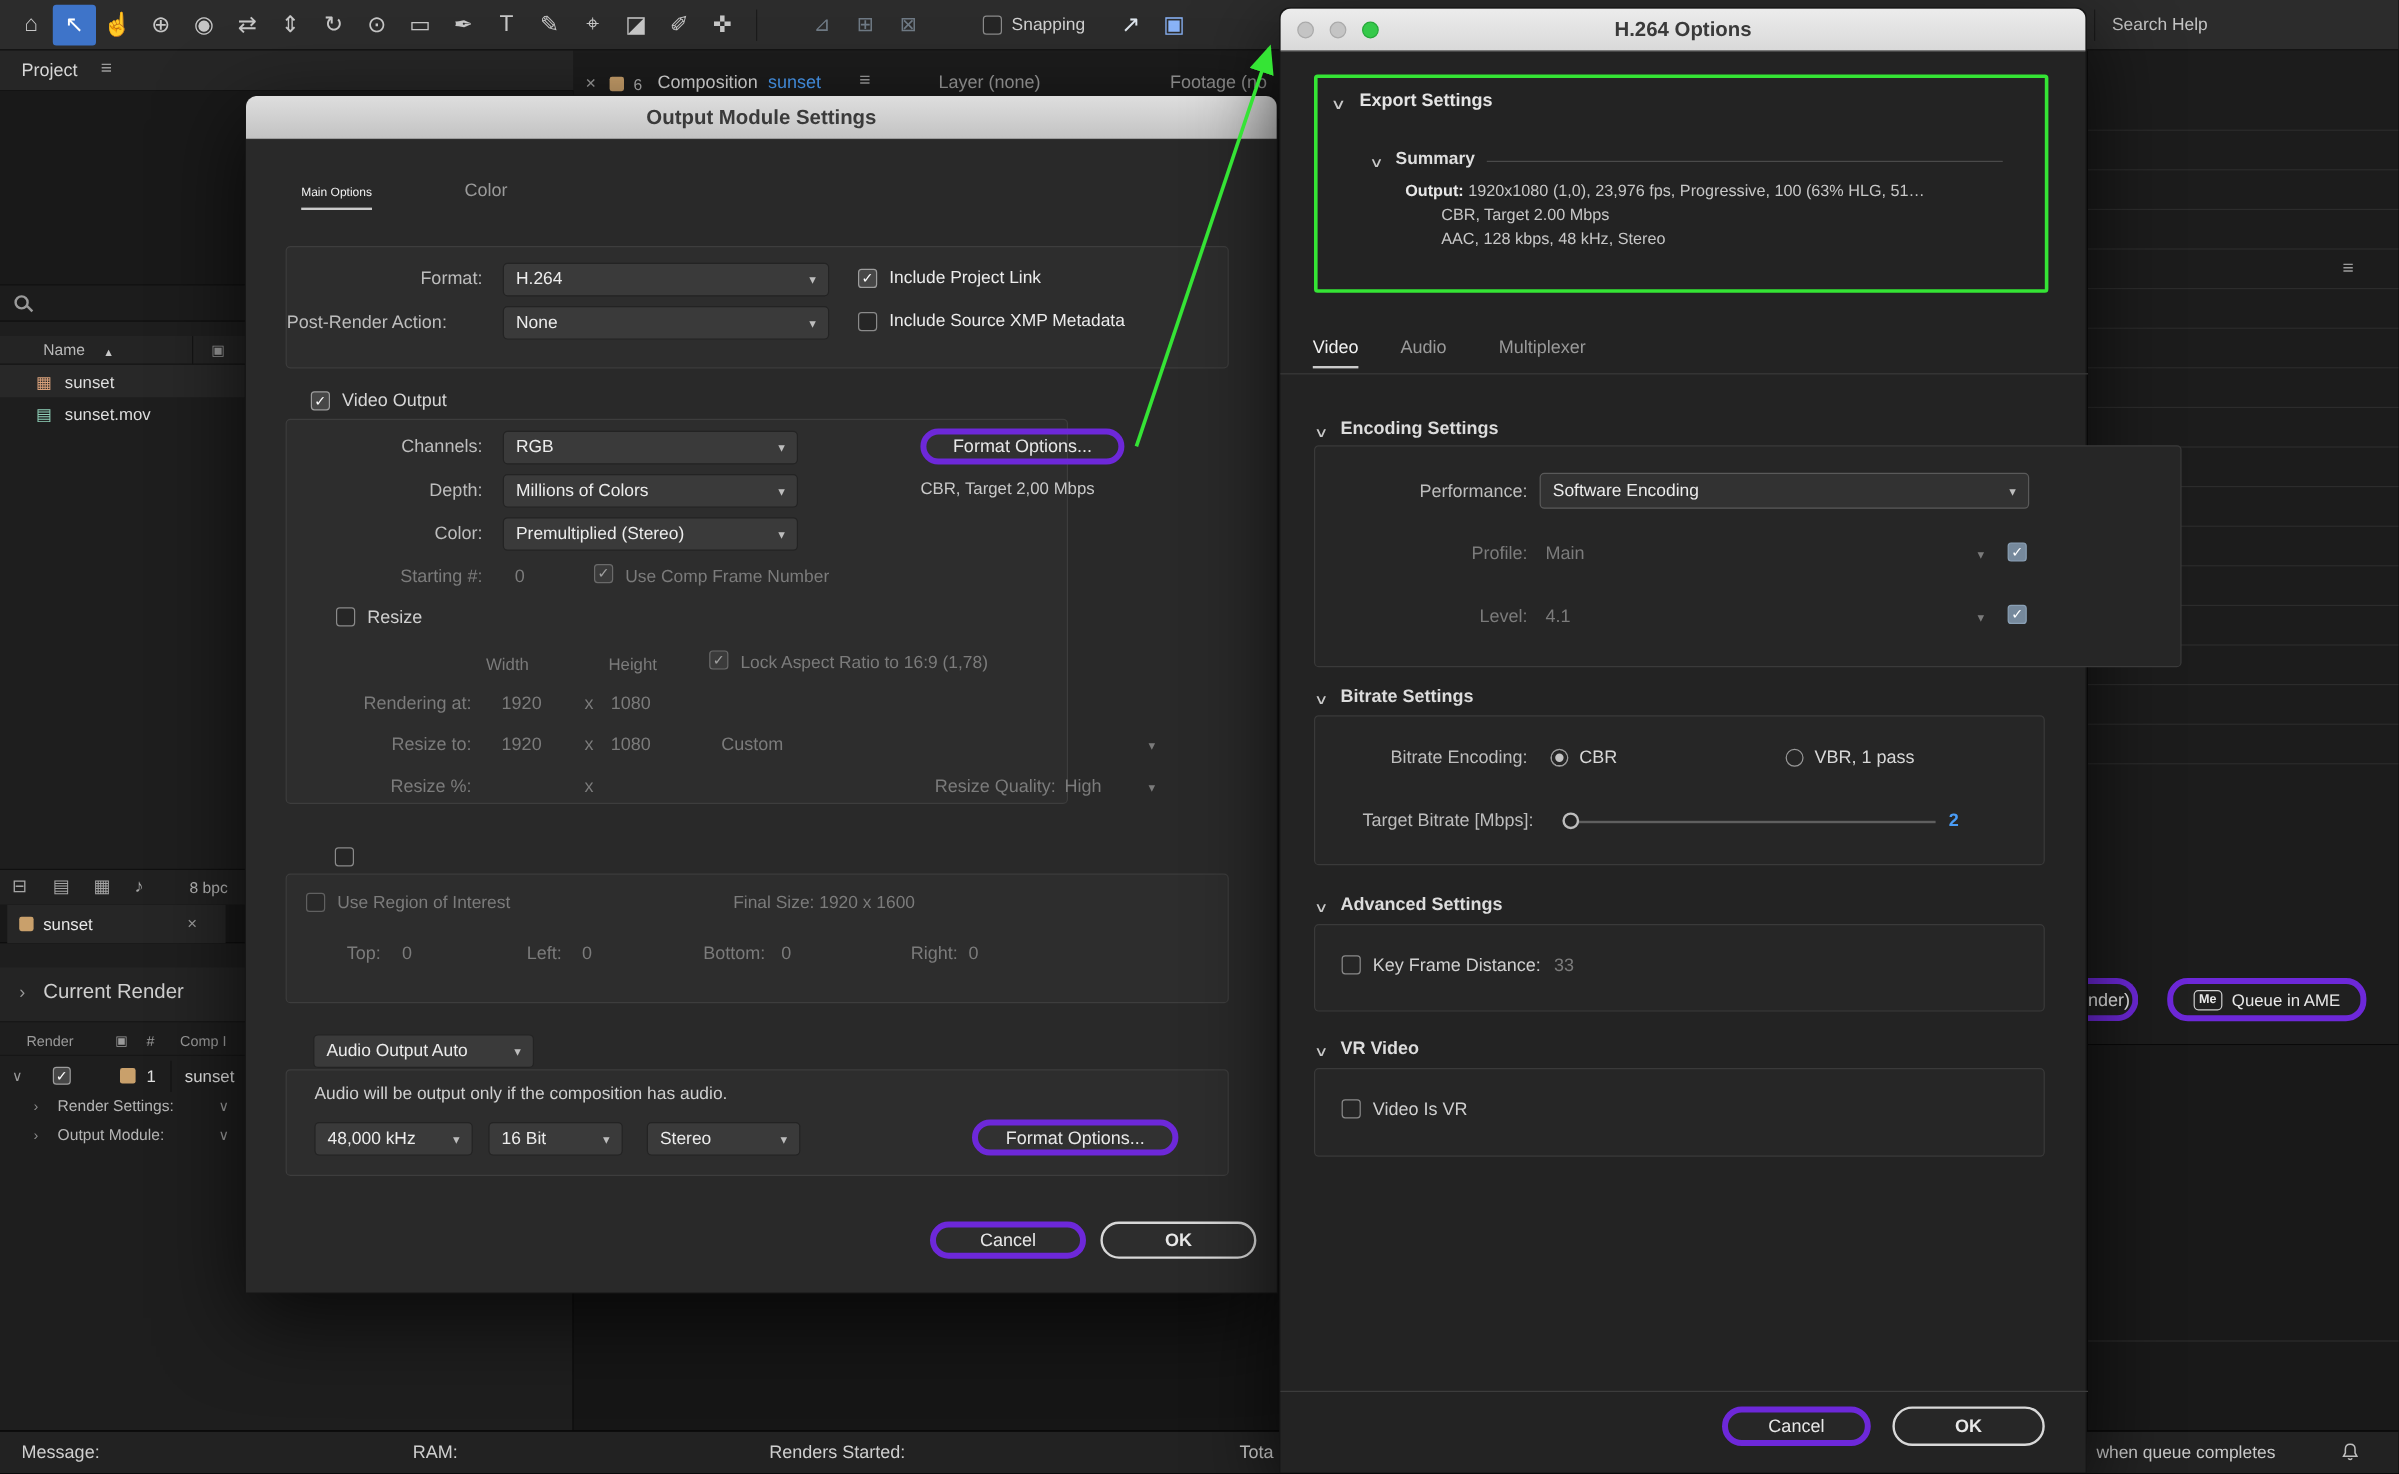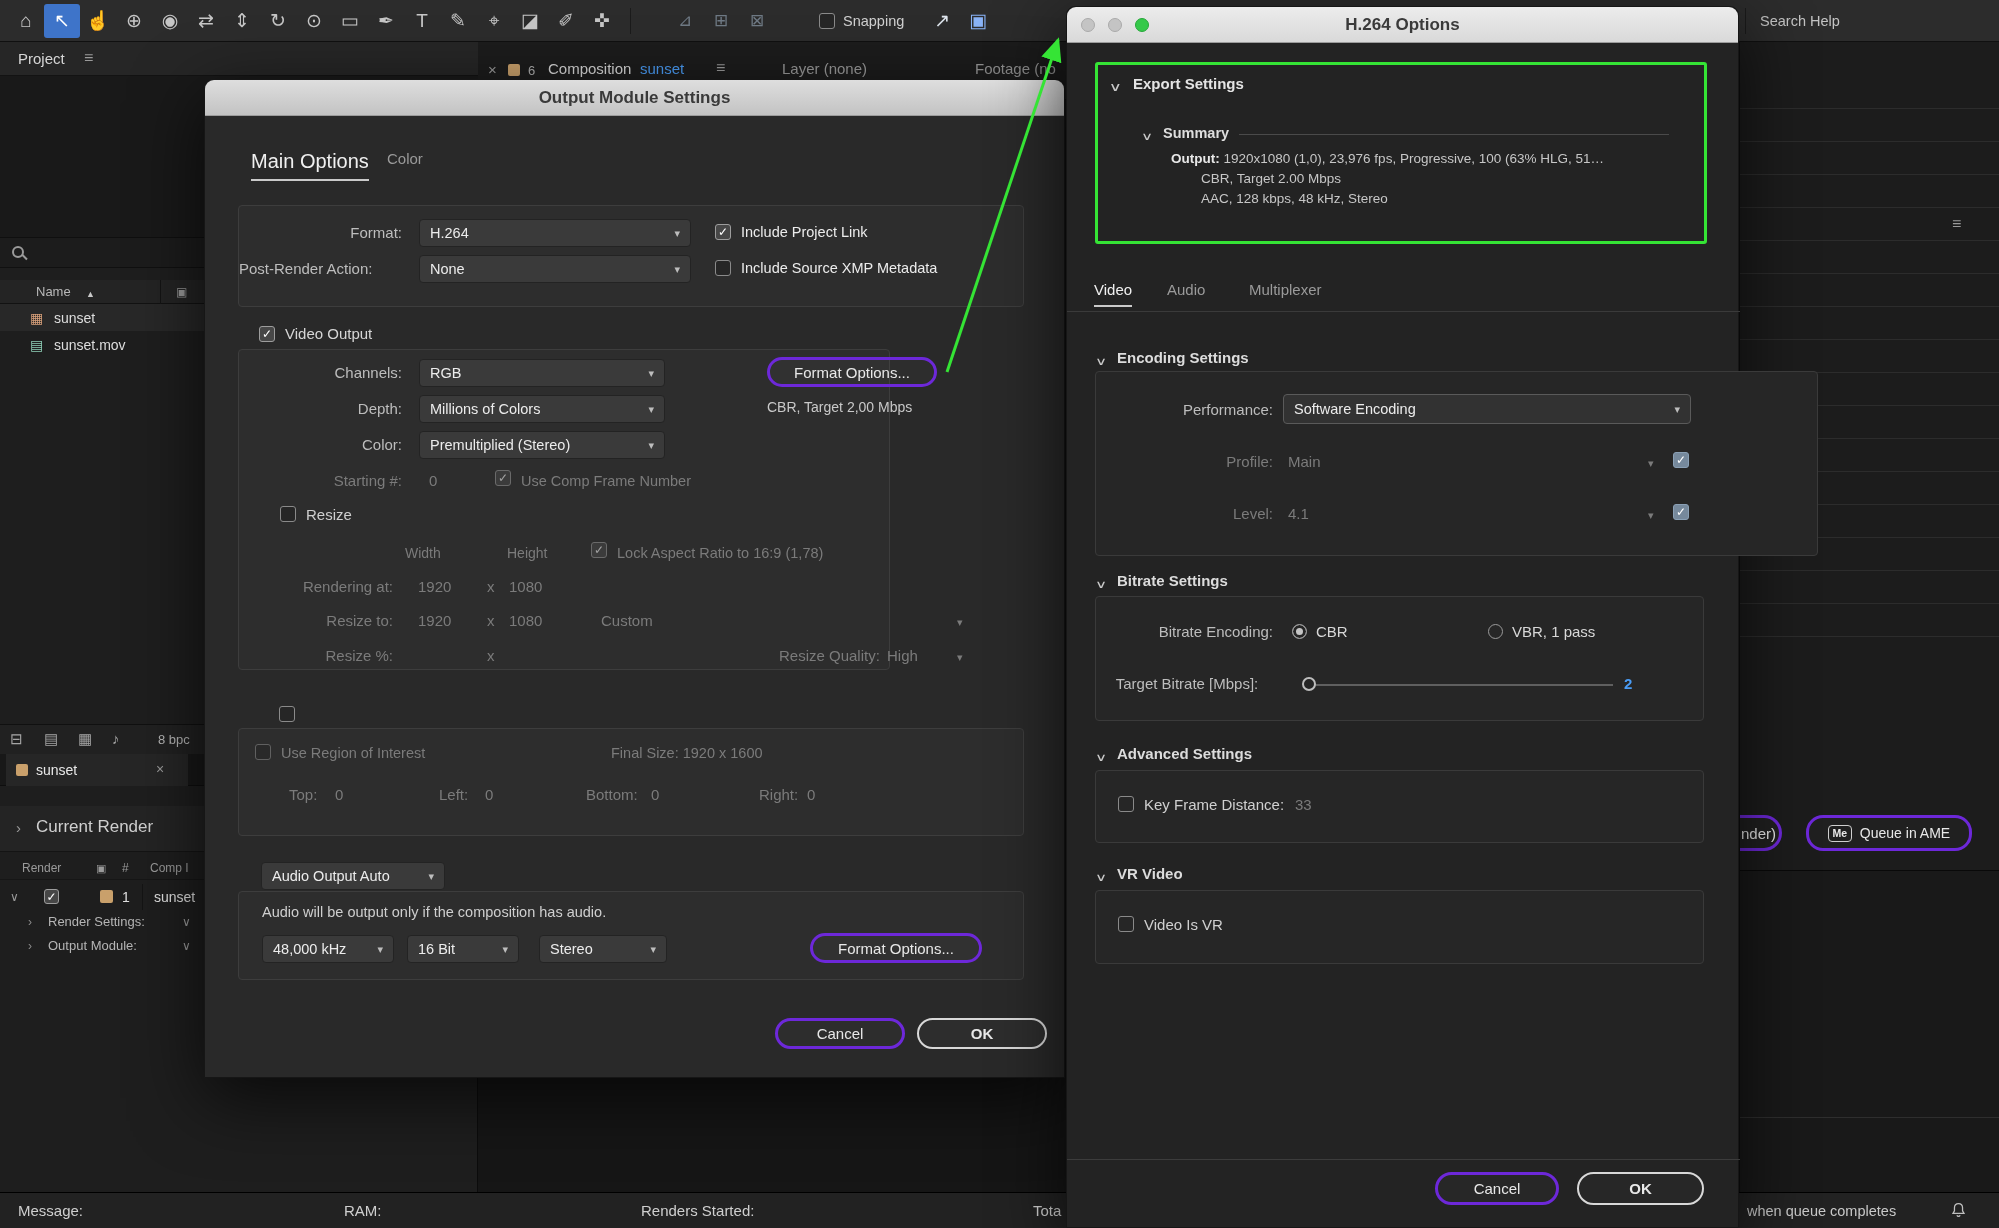--- a/index.html
+++ b/index.html
@@ -20,21 +20,21 @@
   .vdiv{width:1px;height:26px;background:#1b1b1b;margin:0 10px;flex:none}
   
   .dd{position:absolute;display:flex;align-items:center;justify-content:space-between;background:#3a3a3a;border:1px solid #232323;border-radius:4px;height:28px;padding:0 10px;color:#ececec;font-size:14.5px}
   .dd .chev{font-size:11px;color:#bdbdbd;margin-left:8px}
   .cb{position:absolute;width:16px;height:16px;border:1px solid #8a8a8a;border-radius:3px;display:flex;align-items:center;justify-content:center;background:#262626;color:#fff;font-size:12px}
   .cb.on{background:#474747;border-color:#9d9d9d}
   .cb.dimmed{opacity:.55}
   .cb.blue{background:#76899c;border-color:#8aa0b5}
   .radio{position:absolute;width:15px;height:15px;border:1.5px solid #9a9a9a;border-radius:50%;background:transparent}
   .radio.on{background:#c4c4c4;box-shadow:inset 0 0 0 3px #252525}
-  .pill{position:absolute;display:flex;align-items:center;justify-content:center;border:3px solid #6d28d9;border-radius:17px;color:#e8e8e8;background:rgba(255,255,255,.02);font-size:15px}
+  .pill{position:absolute;display:flex;align-items:center;justify-content:center;border:5px solid #6d28d9;border-radius:17px;color:#e8e8e8;background:rgba(255,255,255,.02);font-size:15px}
   .pill.primary{border:2px solid #d8d8d8;font-weight:700}
   .hdrchev{font-size:12px;color:#c9c9c9;transform:scaleX(1.5);display:inline-block}
   .mag{position:relative;width:12px;height:12px;border:2px solid #9a9a9a;border-radius:50%;display:inline-block}
   .mag::after{content:"";position:absolute;width:7px;height:2px;background:#9a9a9a;transform:rotate(45deg);right:-6px;bottom:-2px}
   
   .left-panel{position:absolute;left:0;top:42px;width:478px;height:1150px;background:#1e1e1e;border-right:1px solid #0c0c0c;z-index:2}
   .comp-strip{position:absolute;left:478px;top:42px;width:588px;height:58px;background:#1c1c1c;border-bottom:1px solid #101010;z-index:1}
   .viewer-bg{position:absolute;left:478px;top:100px;width:588px;height:1092px;background:#161616;z-index:1}
   .right-panel{position:absolute;left:1739px;top:42px;width:260px;height:1150px;background:#1c1c1c;border-left:1px solid #0e0e0e;overflow:hidden;z-index:2}
   .rrow{height:33px;border-bottom:1px solid #2c2c2c;position:relative}
@@ -225,21 +225,21 @@
       <path d="M8 1.5c-2.3 0-3.8 1.6-3.8 3.9v2.9L2.8 10.8h10.4L11.8 8.3V5.4C11.8 3.1 10.3 1.5 8 1.5z" fill="none" stroke="#bfbfbf" stroke-width="1.2"></path>
       <path d="M6.5 12.4a1.6 1.6 0 0 0 3 0" fill="none" stroke="#bfbfbf" stroke-width="1.2"></path>
     </svg>
   </div>
 
   <div class="dlg" style="left:204px;top:79px;width:861px;height:999px;z-index:10">
     <div class="dlg-title">
         <span>Output Module Settings</span>
       </div>
 
-    <div class="abs" style="left:46px;top:70px"><span class="tab-active" style="font-size:20px">Main Options</span></div>
+    <div class="abs" style="left:46px;top:70px"><span class="tab-active" style="font-size:10px">Main Options</span></div>
     <div class="abs" style="left:182px;top:70px"><span class="tab-idle" style="font-size:15px">Color</span></div>
 
     <div class="sec" style="left:33px;top:125px;width:786px;height:102px">
       <span class="t lab" style="left:0;top:17px;width:163px;text-align:right">Format:</span>
       <div class="dd" style="left:180px;top:13px;width:272px">
           <span>H.264</span>
           <span class="chev">▾</span>
         </div>
       <span class="cb on" style="left:476px;top:18px">
           <span>✓</span>
@@ -421,21 +421,21 @@
     <span class="t hdrchev" style="left:30px;top:567px;font-size:11px">∨</span>
     <span class="t" style="left:50px;top:564px;font-weight:700;color:#dcdcdc">Bitrate Settings</span>
 
     <div class="sec" style="left:28px;top:589px;width:609px;height:125px">
       <span class="t lab" style="left:0;top:25px;width:177px;text-align:right">Bitrate Encoding:</span>
       <span class="radio on" style="left:196px;top:27px"></span>
       <span class="t" style="left:220px;top:25px;color:#d8d8d8">CBR</span>
       <span class="radio" style="left:392px;top:27px"></span>
       <span class="t" style="left:416px;top:25px;color:#d8d8d8">VBR, 1 pass</span>
 
-      <span class="t lab" style="left:0;top:77px;width:182px;text-align:center">Target Bitrate [Mbps]:</span>
+      <span class="t lab" style="left:0;top:77px;width:182px;text-align:right">Target Bitrate [Mbps]:</span>
       <div class="track" style="left:212px;top:87px;width:305px"></div>
       <div class="knob" style="left:206px;top:80px"></div>
       <span class="t blue-text" style="left:528px;top:77px;font-weight:700">2</span>
     </div>
 
     <span class="t hdrchev" style="left:30px;top:740px;font-size:11px">∨</span>
     <span class="t" style="left:50px;top:737px;font-weight:700;color:#dcdcdc">Advanced Settings</span>
 
     <div class="sec" style="left:28px;top:763px;width:609px;height:73px">
       <span class="cb" style="left:22px;top:25px"></span>

